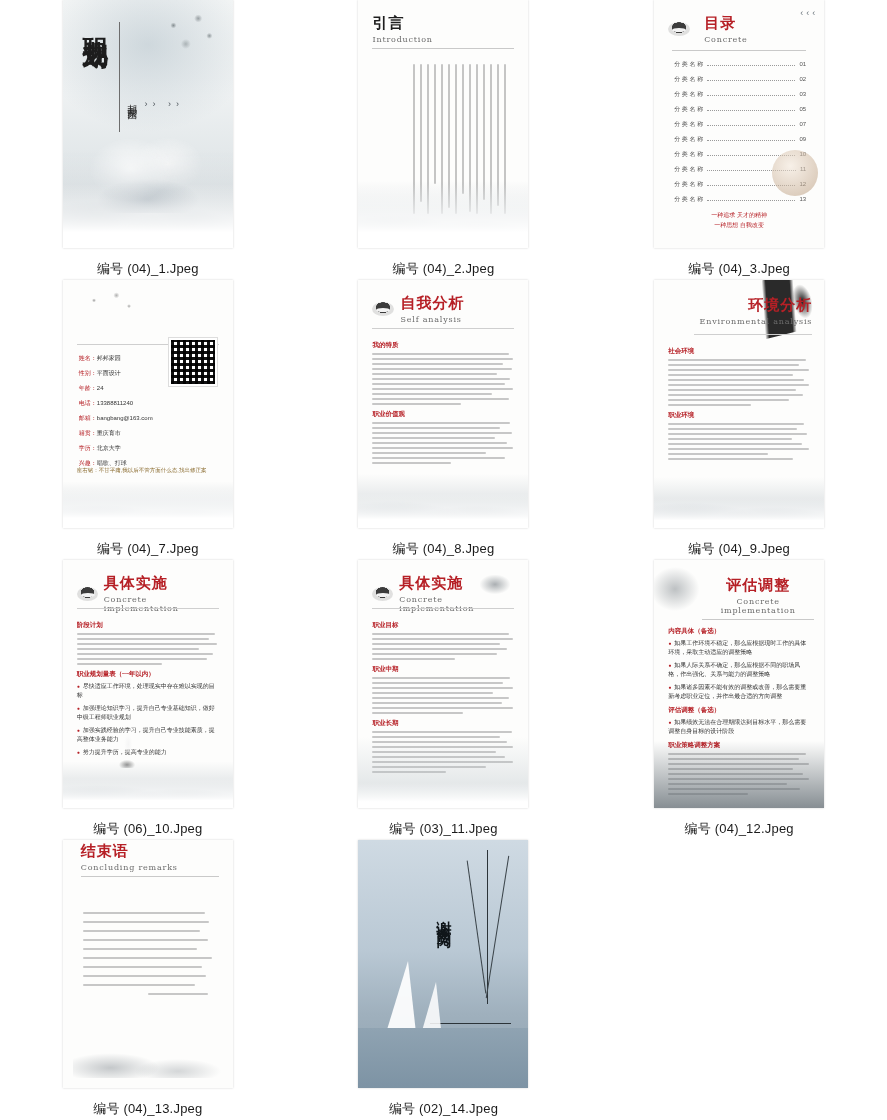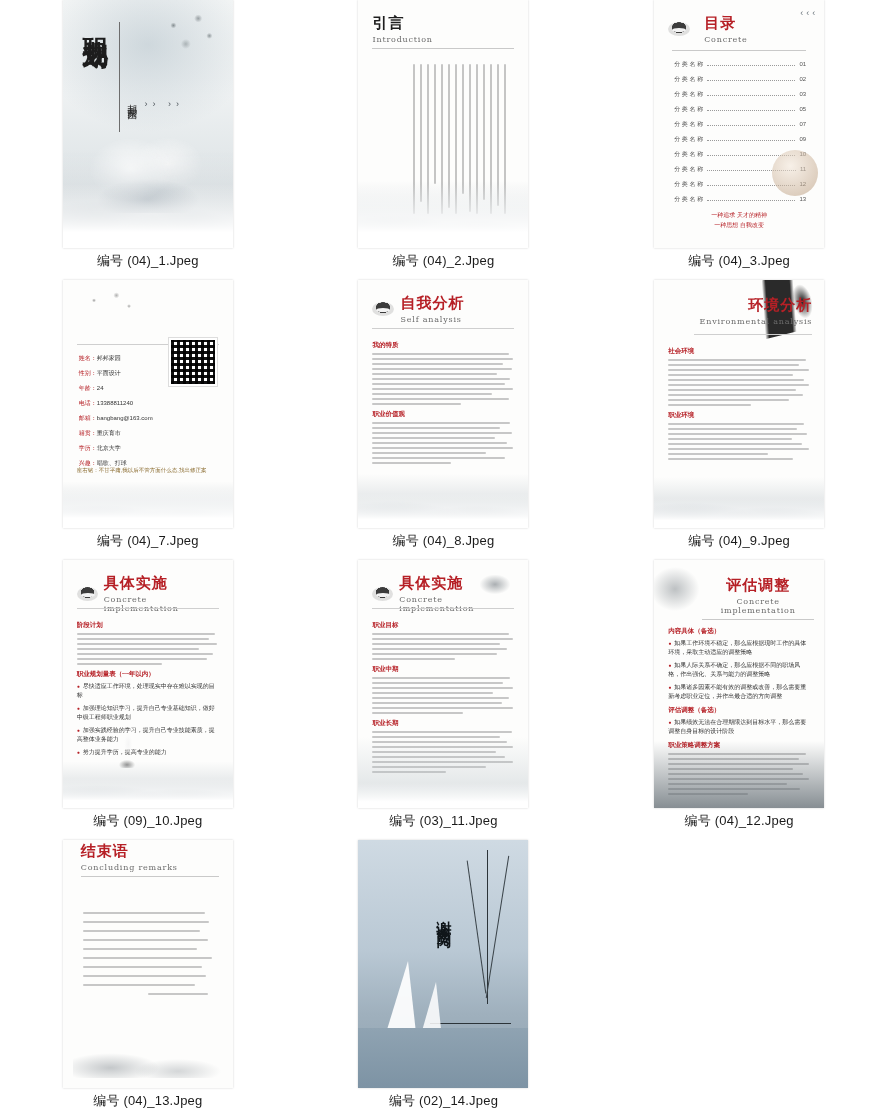--- a/index.html
+++ b/index.html
@@ -21,21 +21,21 @@
     align-items:center;justify-content:flex-start;
   }
   .thumb{
     width:170px;height:248px;
     background:#fdfdfb;
     position:relative;
     overflow:hidden;
     box-shadow:0 0 2px rgba(0,0,0,.18);
   }
   .caption{
-    margin-top:4px;
+    margin-top:12px;
     font-size:13px;
     color:#1b1b1b;
     letter-spacing:.2px;
   }
   
   .mountain{
     position:absolute;left:0;right:0;bottom:0;height:46%;
     background:
       radial-gradient(ellipse 70% 60% at 20% 100%, rgba(120,135,145,.55), rgba(120,135,145,0) 70%),
       radial-gradient(ellipse 60% 50% at 70% 100%, rgba(90,105,118,.45), rgba(90,105,118,0) 70%),
@@ -424,21 +424,21 @@
         <div class="subhead">职业规划量表（一年以内）</div>
         <div class="bullet">尽快适应工作环境，处理现实中存在难以实现的目标</div>
         <div class="bullet">加强理论知识学习，提升自己专业基础知识，做好中级工程师职业规划</div>
         <div class="bullet">加强实践经验的学习，提升自己专业技能素质，提高整体业务能力</div>
         <div class="bullet">努力提升学历，提高专业的能力</div>
       </div>
       <div class="crane"></div>
       <div class="mountain" style="height:22%"></div>
       <div class="mist" style="height:12%"></div>
     </div>
-    <div class="caption">编号 (09)_10.Jpeg</div>
+    <div class="caption">编号 (06)_10.Jpeg</div>
   </div>
 
   <div class="cell">
     <div class="thumb page">
       <div style="position:absolute;right:6px;top:6px;width:54px;height:46px;background:radial-gradient(ellipse 40% 30% at 50% 40%, rgba(70,80,88,.45), rgba(255,255,255,0) 72%);"></div>
       <div class="pg-head" style="display:flex;align-items:center;gap:6px;">
         <div class="emblem"></div>
         <div>
           <div class="pg-title">具体实施</div>
           <div class="pg-en">Concrete implementation</div>

